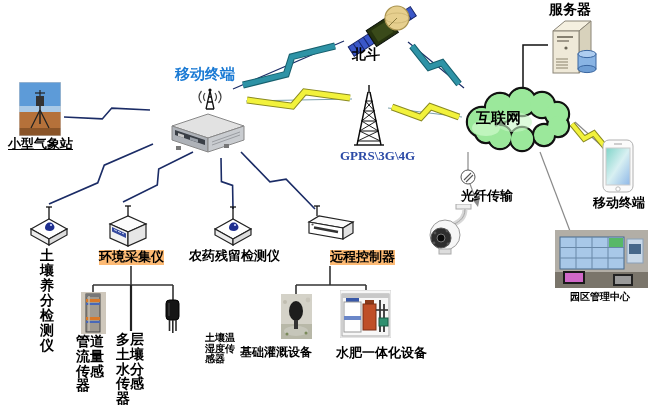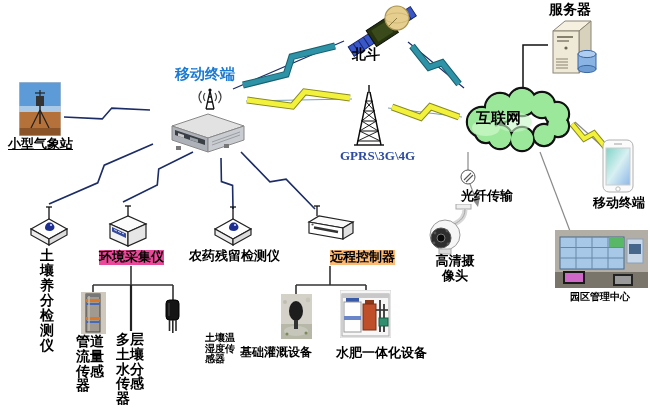--- a/index.html
+++ b/index.html
@@ -14,21 +14,21 @@
   #lbl-beidou{left:352px;top:47px;font-size:14px;white-space:nowrap;}
   #lbl-server{left:549px;top:2px;font-size:14px;white-space:nowrap;}
   #lbl-gprs{left:328px;top:149px;font-size:13px;color:#2b4aa6;white-space:nowrap;margin-left:12px;}
   #lbl-internet{left:476px;top:110px;font-size:15px;white-space:nowrap;}
   #lbl-fiber{left:461px;top:189px;font-size:13px;white-space:nowrap;}
   #lbl-mobile{left:593px;top:196px;font-size:13px;white-space:nowrap;}
   #lbl-camera{left:432px;top:254px;width:46px;font-size:13px;text-align:center;}
   #lbl-control{left:562px;top:291px;width:76px;font-size:10px;text-align:center;line-height:1.1;}
   #lbl-weather{left:8px;top:137px;font-size:13px;white-space:nowrap;text-decoration:underline;}
   #lbl-soilnutrient{left:40px;top:249px;width:16px;font-size:14px;line-height:1.07;}
-  #lbl-env{left:99px;top:250px;font-size:13px;white-space:nowrap;background:#ec4899;}
+  #lbl-env{left:99px;top:250px;font-size:13px;white-space:nowrap;background:#fdba74;}
   #lbl-pesticide{left:189px;top:249px;font-size:13px;white-space:nowrap;}
   #lbl-remote{left:330px;top:250px;font-size:13px;white-space:nowrap;background:#fdba74;}
   #lbl-pipeflow{left:76px;top:335px;width:30px;font-size:14px;line-height:1.06;}
   #lbl-moisture{left:116px;top:333px;width:30px;font-size:14px;line-height:1.06;}
   #lbl-soiltemp{left:157px;top:333px;width:30px;font-size:10px;line-height:1.06;margin-left:48px;}
   #lbl-irrigation{left:240px;top:346px;font-size:12px;white-space:nowrap;}
   #lbl-fertigation{left:336px;top:346px;font-size:13px;white-space:nowrap;}
   
   #ic-weather{left:19px;top:82px;}
   #ic-gw-antenna{left:198px;top:84px;}
@@ -388,21 +388,20 @@
     </svg>
   </div>
 
   <div class="lbl" id="lbl-gateway">移动终端</div>
   <div class="lbl" id="lbl-beidou">北斗</div>
   <div class="lbl" id="lbl-server">服务器</div>
   <div class="lbl" id="lbl-gprs">GPRS\3G\4G</div>
   <div class="lbl" id="lbl-internet">互联网</div>
   <div class="lbl" id="lbl-fiber">光纤传输</div>
   <div class="lbl" id="lbl-mobile">移动终端</div>
-  <div class="lbl" id="lbl-camera">高清摄像头</div>
   <div class="lbl" id="lbl-control">园区管理中心</div>
   <div class="lbl" id="lbl-weather">小型气象站</div>
   <div class="lbl" id="lbl-soilnutrient">土壤养分检测仪</div>
   <div class="lbl" id="lbl-env">环境采集仪</div>
   <div class="lbl" id="lbl-pesticide">农药残留检测仪</div>
   <div class="lbl" id="lbl-remote">远程控制器</div>
   <div class="lbl" id="lbl-pipeflow">管道流量传感器</div>
   <div class="lbl" id="lbl-moisture">多层土壤水分传感器</div>
   <div class="lbl" id="lbl-soiltemp">土壤温湿度传感器</div>
   <div class="lbl" id="lbl-irrigation">基础灌溉设备</div>

